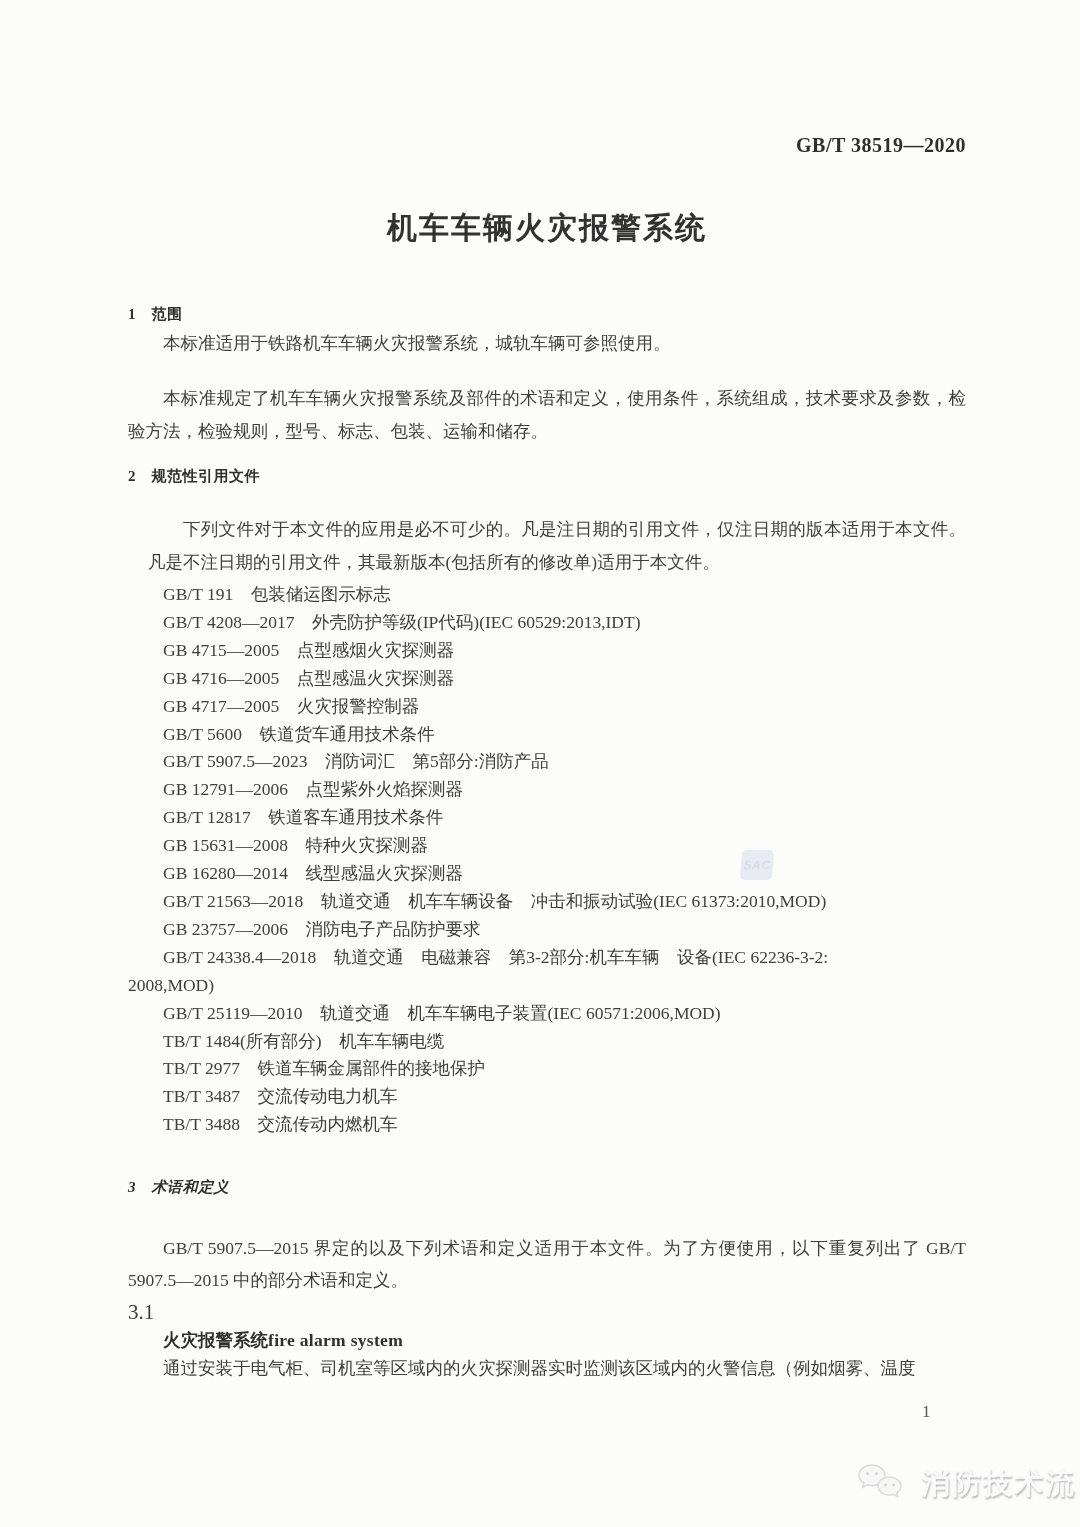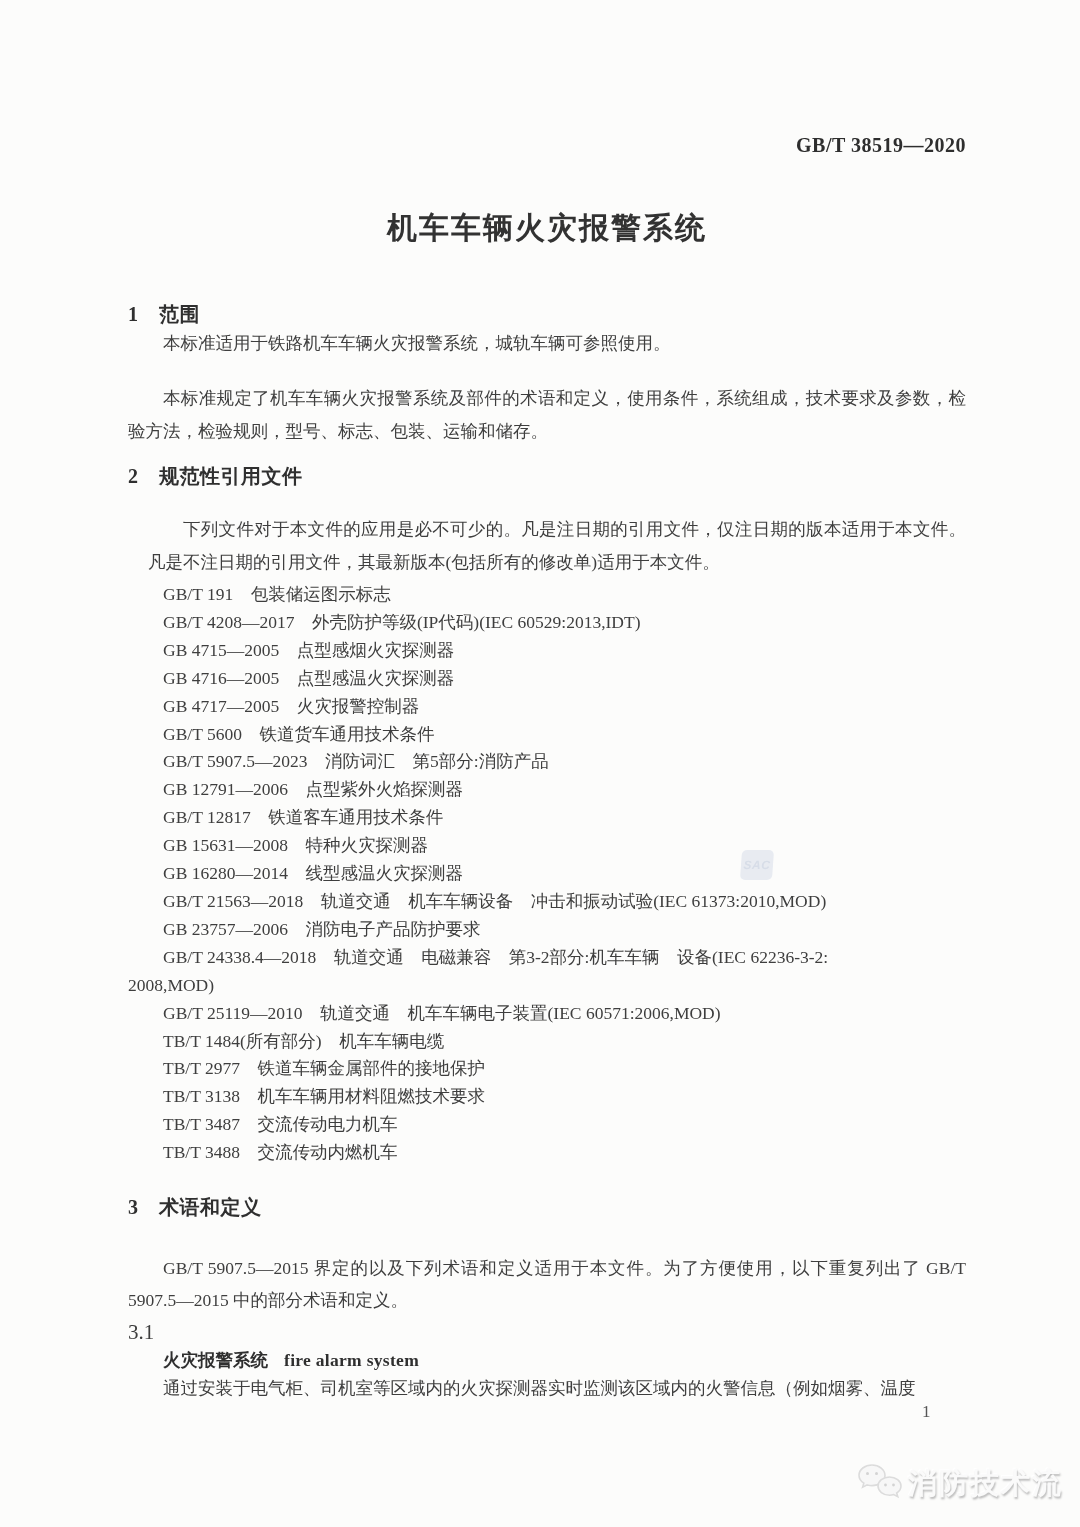--- a/index.html
+++ b/index.html
@@ -12,53 +12,53 @@
   .content{position:absolute;left:128px;top:0;width:838px;}
   .header-code{
     margin:132px 0 0 0;text-align:right;font-size:20px;font-weight:700;
     color:#2e2e2e;letter-spacing:.5px;line-height:26px;
   }
   .doc-title{
     margin:48px 0 0 0;text-align:center;font-size:30px;font-weight:700;
     color:#323232;letter-spacing:2px;line-height:44px;
   }
   h2.sec{
-    font-size:20px;font-weight:700;color:#2f2f2f;margin:0;line-height:25px;
+    font-size:15px;font-weight:700;color:#2f2f2f;margin:0;line-height:25px;
     letter-spacing:.5px;
   }
   #h-scope{margin-top:52px;}
   #h-refs{margin-top:16px;}
-  #h-terms{margin-top:28px;}
+  #h-terms{margin-top:36px;font-style:italic;}
   p{margin:0;font-size:17.5px;color:#3e3e3e;}
   .para{line-height:33px;text-indent:2em;text-align:justify;}
   #s1p1{margin-top:22px;}
   #s2intro{margin-top:24px;margin-left:20px;}
   .refs{margin-top:2px;}
   .ref{
     line-height:27.9px;text-indent:2em;text-align:left;white-space:pre-line;
   }
   #s3intro{margin-top:32px;line-height:32px;}
   .term-number{margin-top:2px;line-height:28px;text-indent:0;font-size:21px;}
   .term-line{line-height:28px;text-indent:2em;font-weight:700;color:#2f2f2f;}
-  .term-en{margin-left:16px;letter-spacing:.3px;}
+  .term-en{margin-left:0;letter-spacing:.3px;}
   .definition{line-height:28px;text-indent:2em;text-align:justify;}
   .page-number{
     position:absolute;top:1400px;left:922px;font-size:17px;color:#565656;
     line-height:24px;
   }
   .sac-mark{
     position:absolute;left:741px;top:850px;width:32px;height:30px;
     background:#e6eaf1;border-radius:5px;opacity:.9;
     display:flex;align-items:center;justify-content:center;
     font:italic 700 12px "Liberation Sans","DejaVu Sans",sans-serif;
     color:#d4dae6;transform:skewX(-4deg);letter-spacing:.5px;
   }
   .brand{
     position:absolute;left:856px;top:1455px;height:56px;
-    display:flex;align-items:center;gap:4px;
+    display:flex;align-items:center;gap:17px;
   }
   .brand-icon{width:48px;height:44px;opacity:.9;}
   .brand-text{
     font-family:"Liberation Sans","DejaVu Sans",sans-serif;
     font-size:29px;font-weight:700;letter-spacing:2px;color:#fafafa;
     text-shadow:1px 2px 2px #bdbdbd,-1px -1px 1px #ffffff;
     line-height:44px;white-space:nowrap;
   }
 </style>
 </head>
@@ -90,21 +90,20 @@
       <p class="ref">GB/T 12817　铁道客车通用技术条件</p>
       <p class="ref">GB 15631—2008　特种火灾探测器</p>
       <p class="ref">GB 16280—2014　线型感温火灾探测器</p>
       <p class="ref">GB/T 21563—2018　轨道交通　机车车辆设备　冲击和振动试验(IEC 61373:2010,MOD)</p>
       <p class="ref">GB 23757—2006　消防电子产品防护要求</p>
       <p class="ref">GB/T 24338.4—2018　轨道交通　电磁兼容　第3-2部分:机车车辆　设备(IEC 62236-3-2:
 2008,MOD)</p>
       <p class="ref">GB/T 25119—2010　轨道交通　机车车辆电子装置(IEC 60571:2006,MOD)</p>
       <p class="ref">TB/T 1484(所有部分)　机车车辆电缆</p>
       <p class="ref">TB/T 2977　铁道车辆金属部件的接地保护</p>
-      <p class="ref">TB/T 3138　机车车辆用材料阻燃技术要求</p>
       <p class="ref">TB/T 3487　交流传动电力机车</p>
       <p class="ref">TB/T 3488　交流传动内燃机车</p>
     </div>
 
     <h2 class="sec" id="h-terms">3　术语和定义</h2>
     <p class="para" id="s3intro">GB/T 5907.5—2015 界定的以及下列术语和定义适用于本文件。为了方便使用，以下重复列出了 GB/T 5907.5—2015 中的部分术语和定义。</p>
     <p class="term-number">3.1</p>
     <p class="term-line"><span>火灾报警系统</span><span class="term-en">fire alarm system</span></p>
     <p class="definition">通过安装于电气柜、司机室等区域内的火灾探测器实时监测该区域内的火警信息（例如烟雾、温度</p>
   </div>

